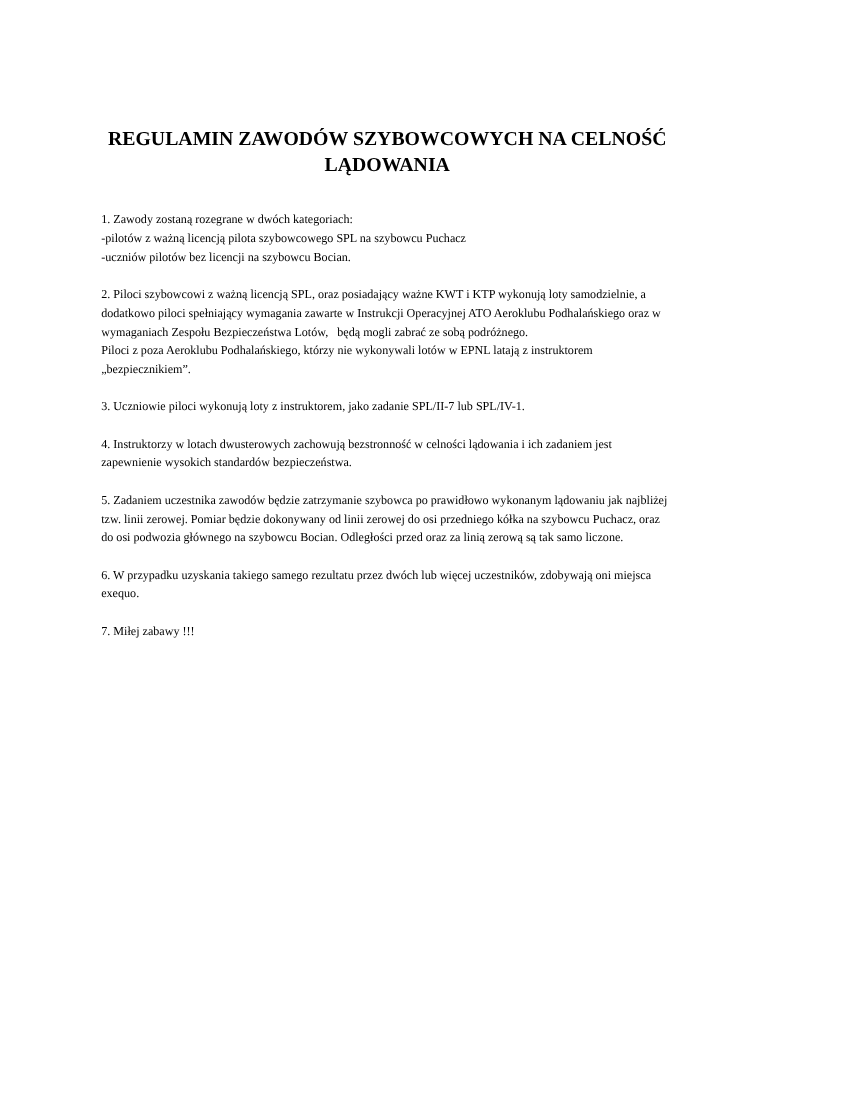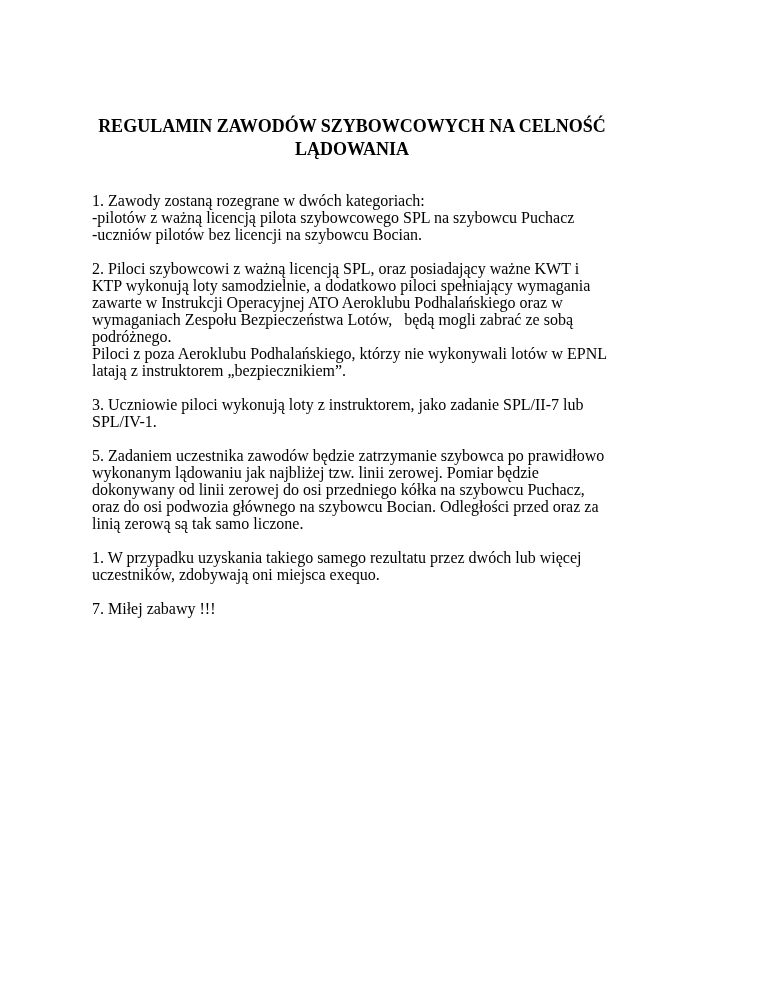--- a/index.html
+++ b/index.html
@@ -24,33 +24,34 @@
   .doc-title {
     margin: 0 0 30px 0;
     font-size: 18px;
     font-weight: bold;
     text-align: center;
     line-height: 1.3;
     white-space: pre-wrap;
   }
   .para {
     margin: 0 0 17px 0;
-    font-size: 16px;
+    font-size: 11px;
     line-height: 17px;
     white-space: pre-wrap;
   }
 </style>
 </head>
 <body>
 
 <div class="page">
   <h1 class="doc-title">REGULAMIN ZAWODÓW SZYBOWCOWYCH NA CELNOŚĆ
 LĄDOWANIA</h1>
   <p class="para">1. Zawody zostaną rozegrane w dwóch kategoriach:
 -pilotów z ważną licencją pilota szybowcowego SPL na szybowcu Puchacz
 -uczniów pilotów bez licencji na szybowcu Bocian.</p>
   <p class="para">2. Piloci szybowcowi z ważną licencją SPL, oraz posiadający ważne KWT i KTP wykonują loty samodzielnie, a dodatkowo piloci spełniający wymagania zawarte w Instrukcji Operacyjnej ATO Aeroklubu Podhalańskiego oraz w wymaganiach Zespołu Bezpieczeństwa Lotów,   będą mogli zabrać ze sobą podróżnego.
 Piloci z poza Aeroklubu Podhalańskiego, którzy nie wykonywali lotów w EPNL latają z instruktorem „bezpiecznikiem”.</p>
   <p class="para">3. Uczniowie piloci wykonują loty z instruktorem, jako zadanie SPL/II-7 lub SPL/IV-1.</p>
+  <p class="para">4. Instruktorzy w lotach dwusterowych zachowują bezstronność w celności lądowania i ich zadaniem jest zapewnienie wysokich standardów bezpieczeństwa.</p>
   <p class="para">5. Zadaniem uczestnika zawodów będzie zatrzymanie szybowca po prawidłowo wykonanym lądowaniu jak najbliżej tzw. linii zerowej. Pomiar będzie dokonywany od linii zerowej do osi przedniego kółka na szybowcu Puchacz, oraz do osi podwozia głównego na szybowcu Bocian. Odległości przed oraz za linią zerową są tak samo liczone.</p>
-  <p class="para">1. W przypadku uzyskania takiego samego rezultatu przez dwóch lub więcej uczestników, zdobywają oni miejsca exequo.</p>
+  <p class="para">6. W przypadku uzyskania takiego samego rezultatu przez dwóch lub więcej uczestników, zdobywają oni miejsca exequo.</p>
   <p class="para">7. Miłej zabawy !!!</p>
 </div>
 
 </body></html>

